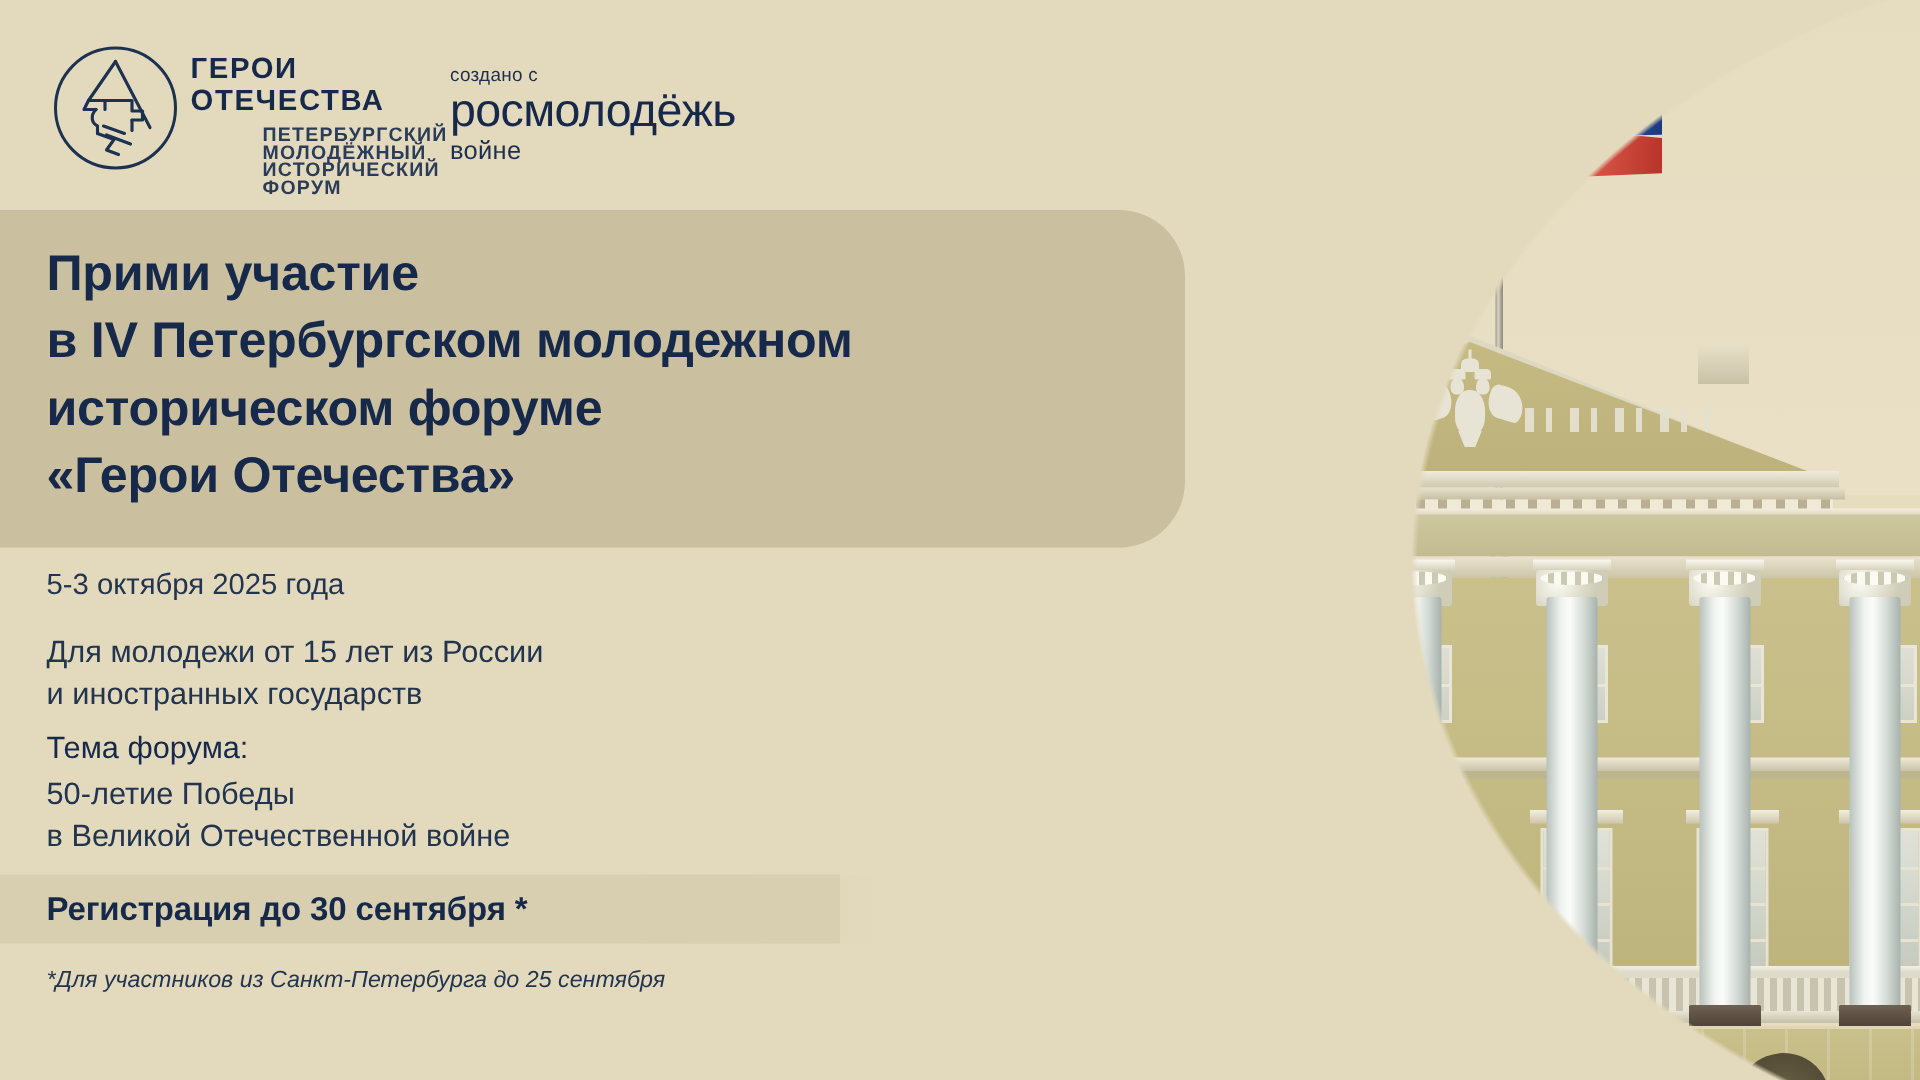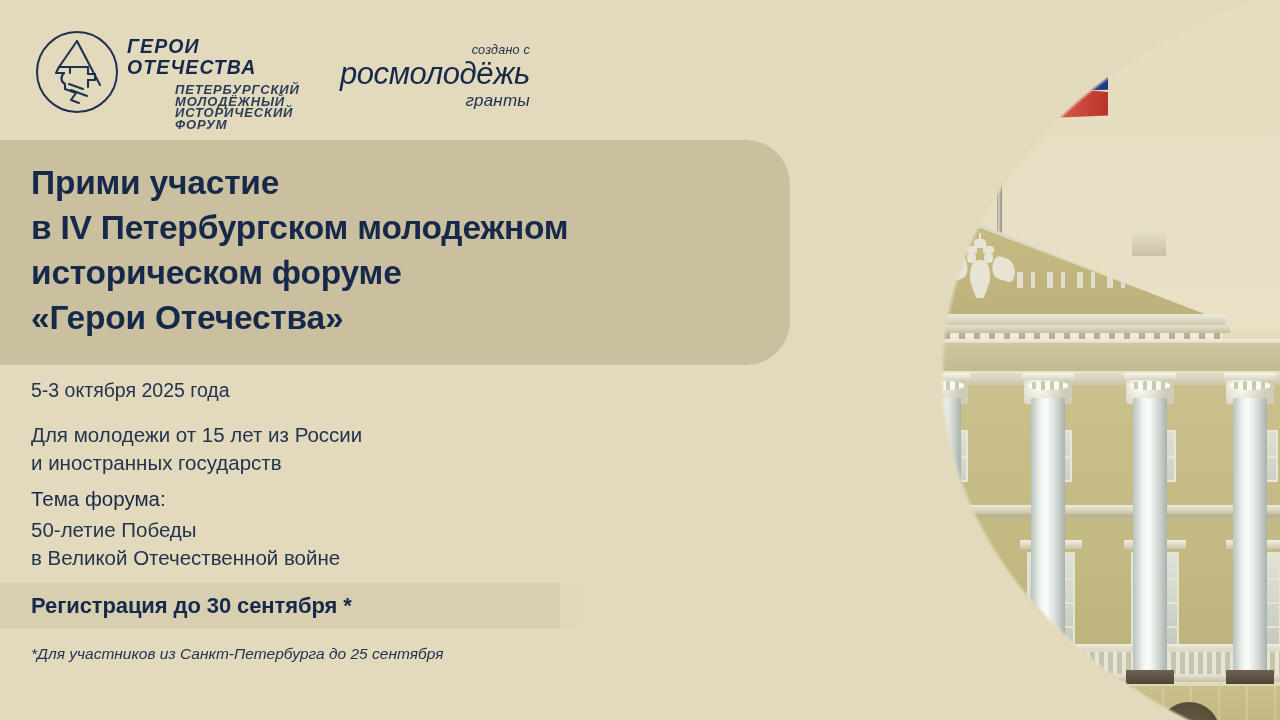--- a/index.html
+++ b/index.html
@@ -191,32 +191,32 @@
   #regBand{
     position:absolute; left:0; top:583px; width:560px; height:46px;
     background:#d8cfb1;
   }
   #regBandFade{
     position:absolute; left:430px; top:583px; width:160px; height:46px;
     background:linear-gradient(90deg,#d8cfb1,rgba(216,207,177,0));
   }
 
   
-  #header{ position:absolute; left:0; top:0; width:700px; height:112px;font-style:italic; }
+  #header{ position:absolute; left:0; top:0; width:700px; height:112px; }
   .logoMark{ position:absolute; left:36px; top:31px; width:82px; height:82px; }
   .logoMark .ring{ position:absolute; inset:0; border:2.5px solid #1d3150;
         border-radius:50%; }
   .logoMark svg{ position:absolute; left:7px; top:6px; }
   #brandText{ position:absolute; left:127px; top:36px; width:165px; }
   #brandTitle{ font-weight:bold; font-size:19.5px; line-height:21px;
         letter-spacing:1.1px; color:#17294a; }
   #brandSub{ margin-top:6px; font-size:13px; line-height:11.6px;
         letter-spacing:.85px; font-weight:bold; color:#2b3c58;margin-left:48px; }
   #createdWith{ position:absolute; left:300px; top:43px; width:230px;
-        text-align:right; }
+        text-align:left; }
   #cwTop{ font-size:12.6px; color:#1d2f4d; letter-spacing:.2px; }
   #cwMain{ font-size:31px; line-height:34px; color:#17294a; letter-spacing:-.4px; }
   #cwBot{ font-size:17px; color:#1d2f4d; letter-spacing:.2px; }
 
   
   #headline{ position:absolute; left:31px; top:160px; width:740px;
         font-weight:bold; font-size:33.5px; line-height:45px; color:#16294b;
         letter-spacing:-.2px; }
   #dates{ position:absolute; left:31px; top:379px; font-size:19.5px;
         color:#23344f; }
@@ -417,21 +417,21 @@
 ОТЕЧЕСТВА</div>
     <div id="brandSub" class="nb">ПЕТЕРБУРГСКИЙ
 МОЛОДЁЖНЫЙ
 ИСТОРИЧЕСКИЙ
 ФОРУМ</div>
   </div>
 
   <div id="createdWith">
     <div id="cwTop">создано с</div>
     <div id="cwMain">росмолодёжь</div>
-    <div id="cwBot">гранты</div>
+    <div id="cwBot">войне</div>
   </div>
 </div>
 
 <div id="headline" class="nb">Прими участие
 в IV Петербургском молодежном
 историческом форуме
 «Герои Отечества»</div>
 
 <div id="dates">5-3 октября 2025 года</div>
 

